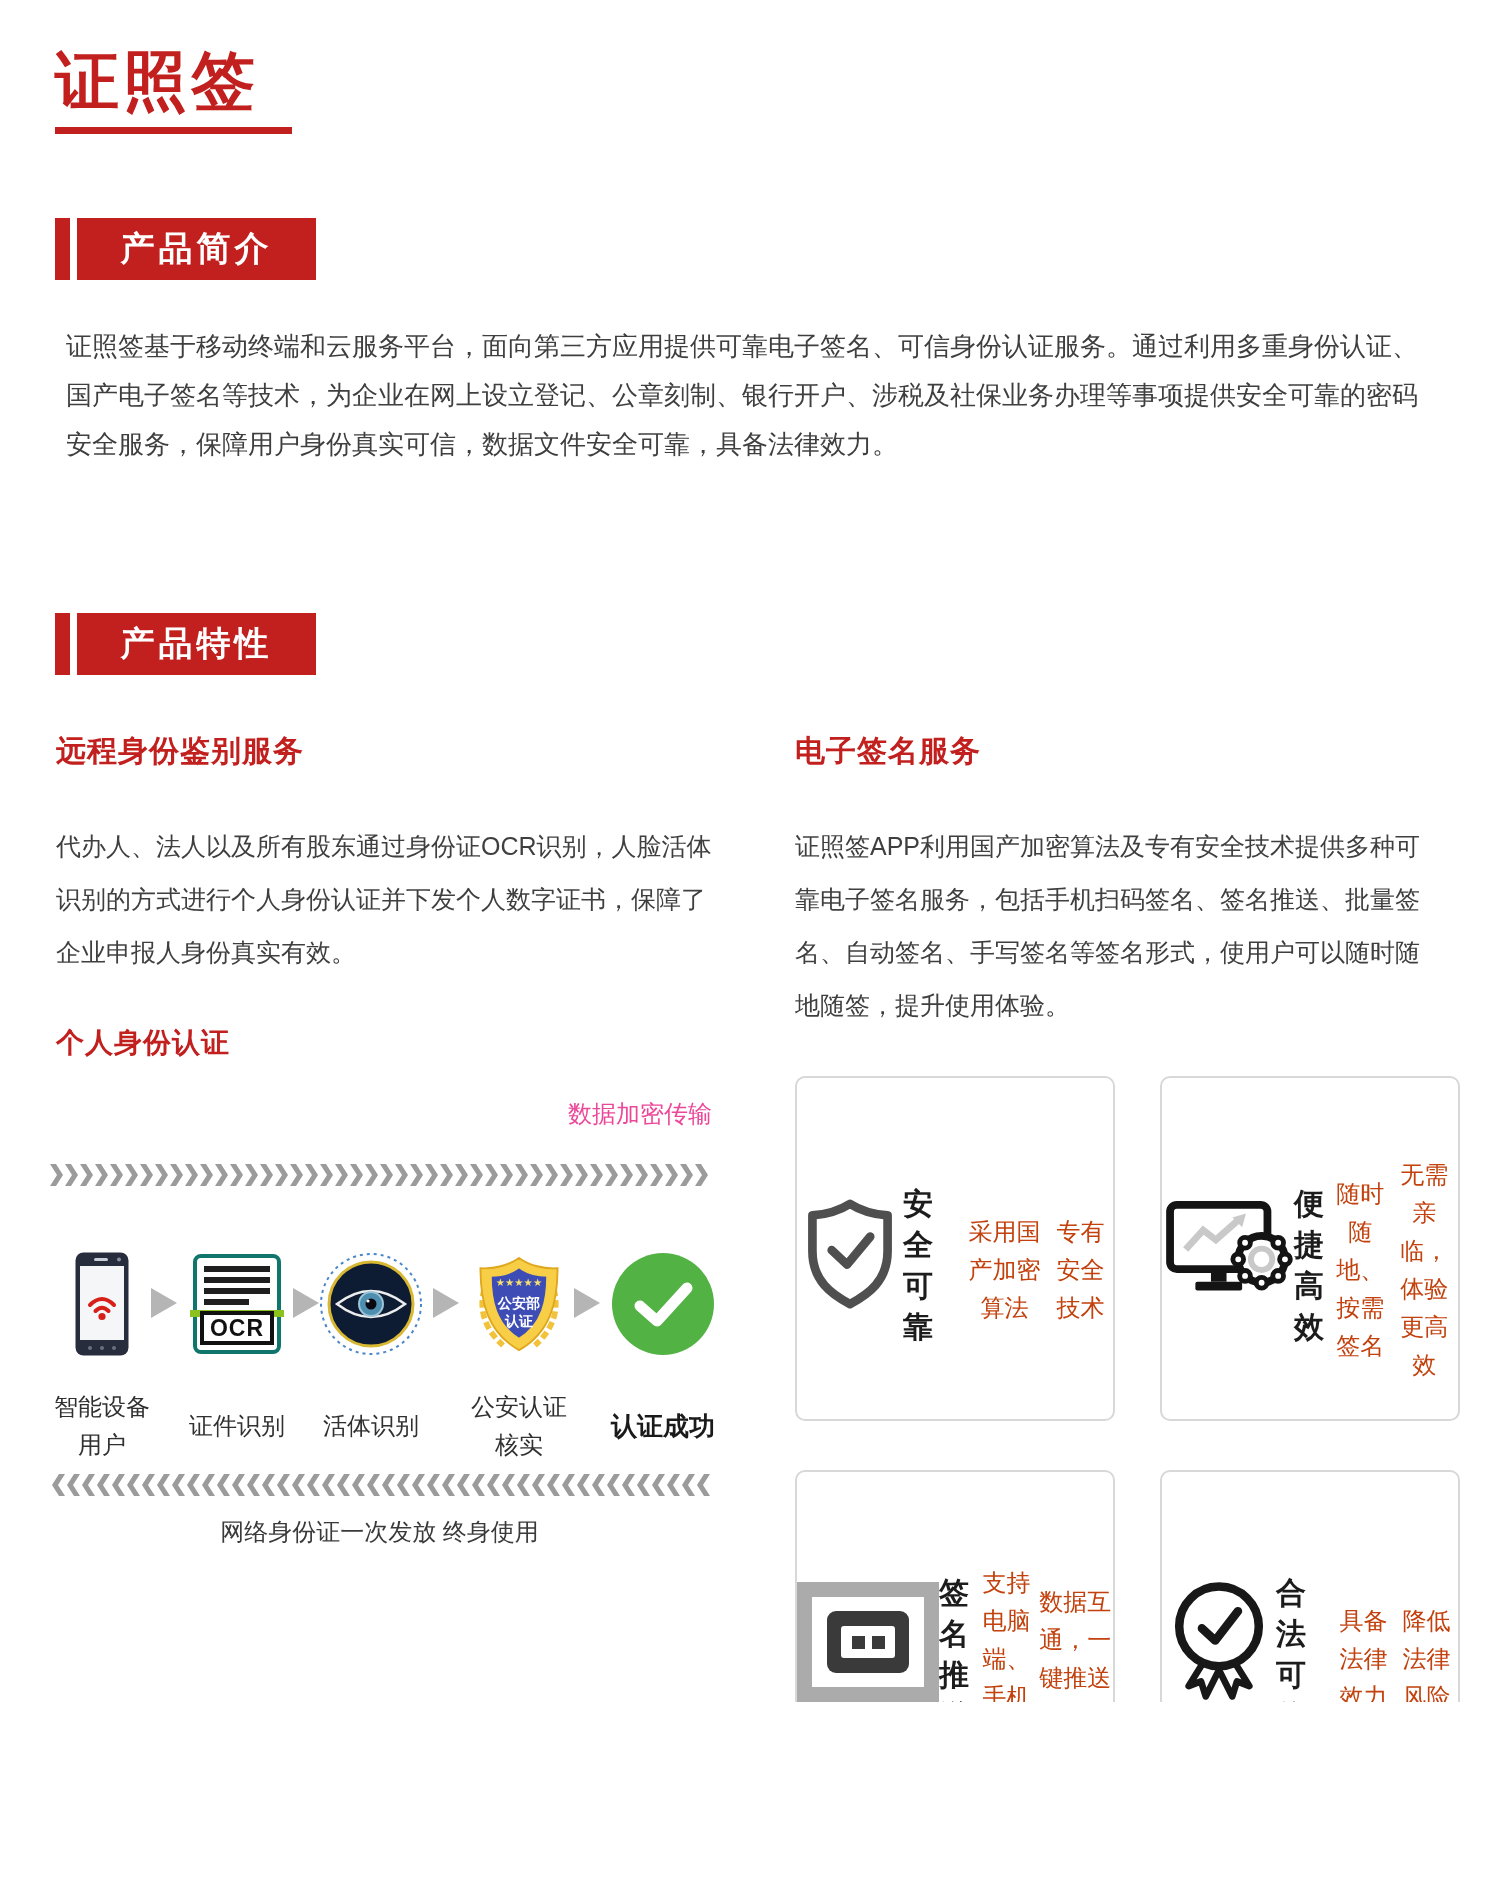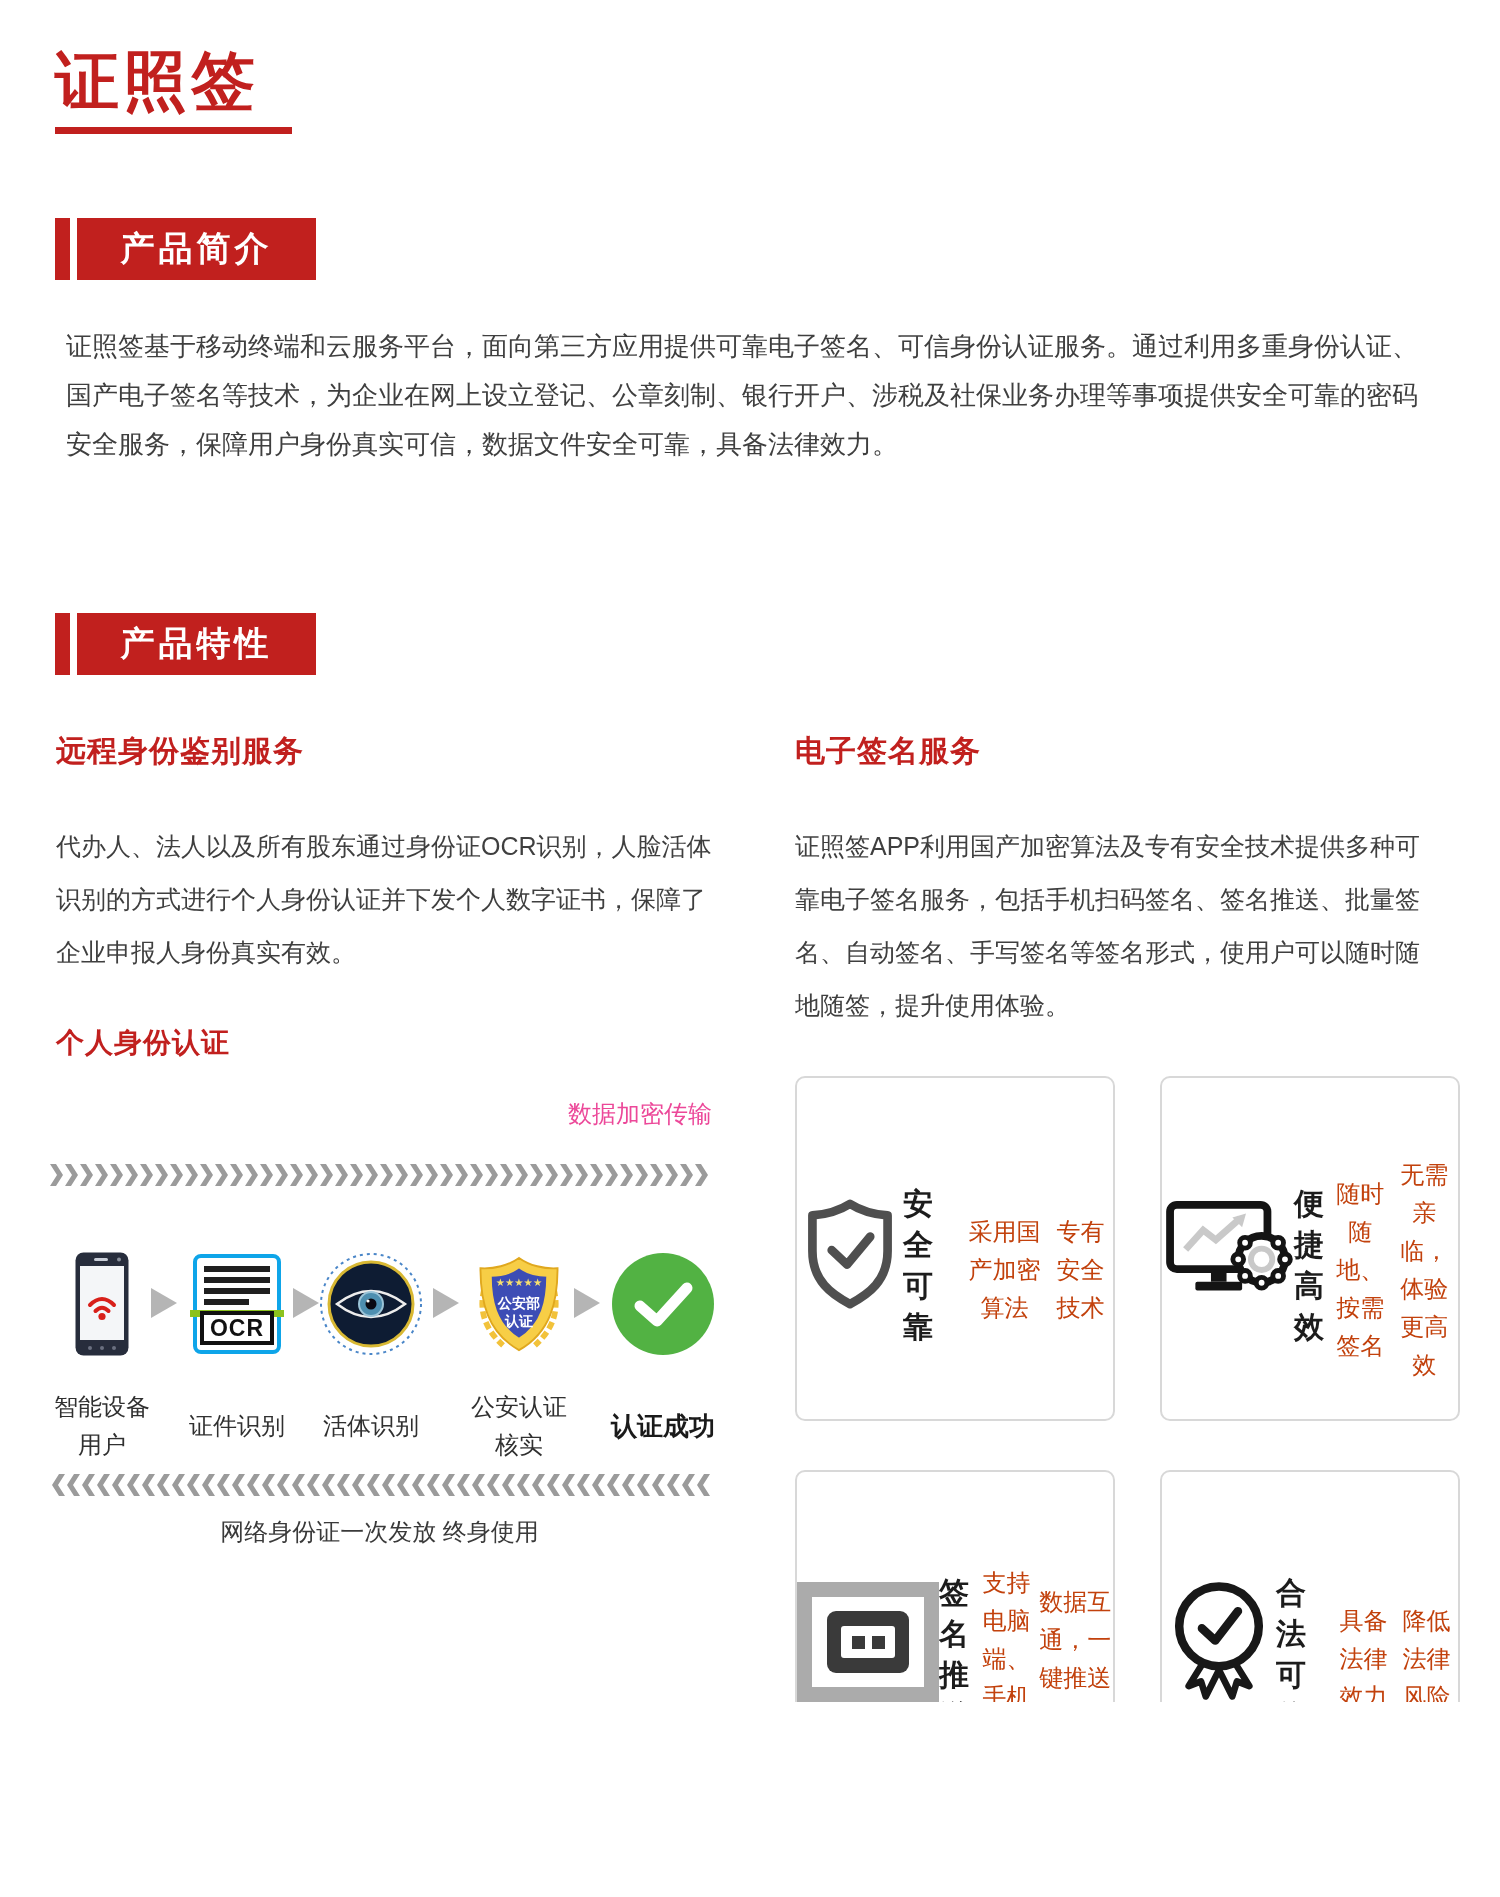--- a/index.html
+++ b/index.html
@@ -34,21 +34,21 @@
   .sub-heading{position:absolute;left:56px;top:1024px;font-size:28px;font-weight:bold;color:var(--red);letter-spacing:1px;}
   .encrypt-label{position:absolute;left:47px;top:1098px;width:665px;text-align:right;font-size:24px;color:#ec4899;}
   .chev-row{position:absolute;left:50px;}
   .issue-label{position:absolute;left:47px;top:1516px;width:665px;text-align:center;font-size:24px;color:#3A3A3A;}
 
   .flow-row{position:absolute;left:47px;top:1250px;width:670px;height:112px;}
   .flow-row > *{position:absolute;}
   .flow-arrow{width:0;height:0;border-left:26px solid var(--arrow);border-top:15px solid transparent;border-bottom:15px solid transparent;}
 
   
-  .ocr-doc{left:146px;top:4px;width:88px;height:100px;border:4px solid #0ea5e9;border-radius:8px;background:#fff;padding:8px 7px 0;}
+  .ocr-doc{left:146px;top:4px;width:88px;height:100px;border:4px solid #0f766e;border-radius:8px;background:#fff;padding:8px 7px 0;}
   .ocr-line{height:6px;background:#1F1F1F;margin-bottom:5px;}
   .ocr-line.short{width:68%;}
   .ocr-green{position:absolute;left:-7px;right:-7px;top:52px;height:7px;background:var(--ocr-green);}
   .ocr-label{position:absolute;left:3px;right:3px;bottom:5px;border:4px solid #111;background:#fff;text-align:center;font-size:23px;font-weight:bold;color:#111;letter-spacing:1px;line-height:26px;}
 
   .flow-labels{position:absolute;left:47px;top:1388px;width:670px;height:86px;font-size:24px;color:#303030;}
   .flow-labels > div{position:absolute;width:160px;text-align:center;line-height:38px;}
   .flow-labels .one-line{padding-top:19px;}
   .flow-labels .strong{font-weight:bold;font-size:26px;color:#1A1A1A;}
 

